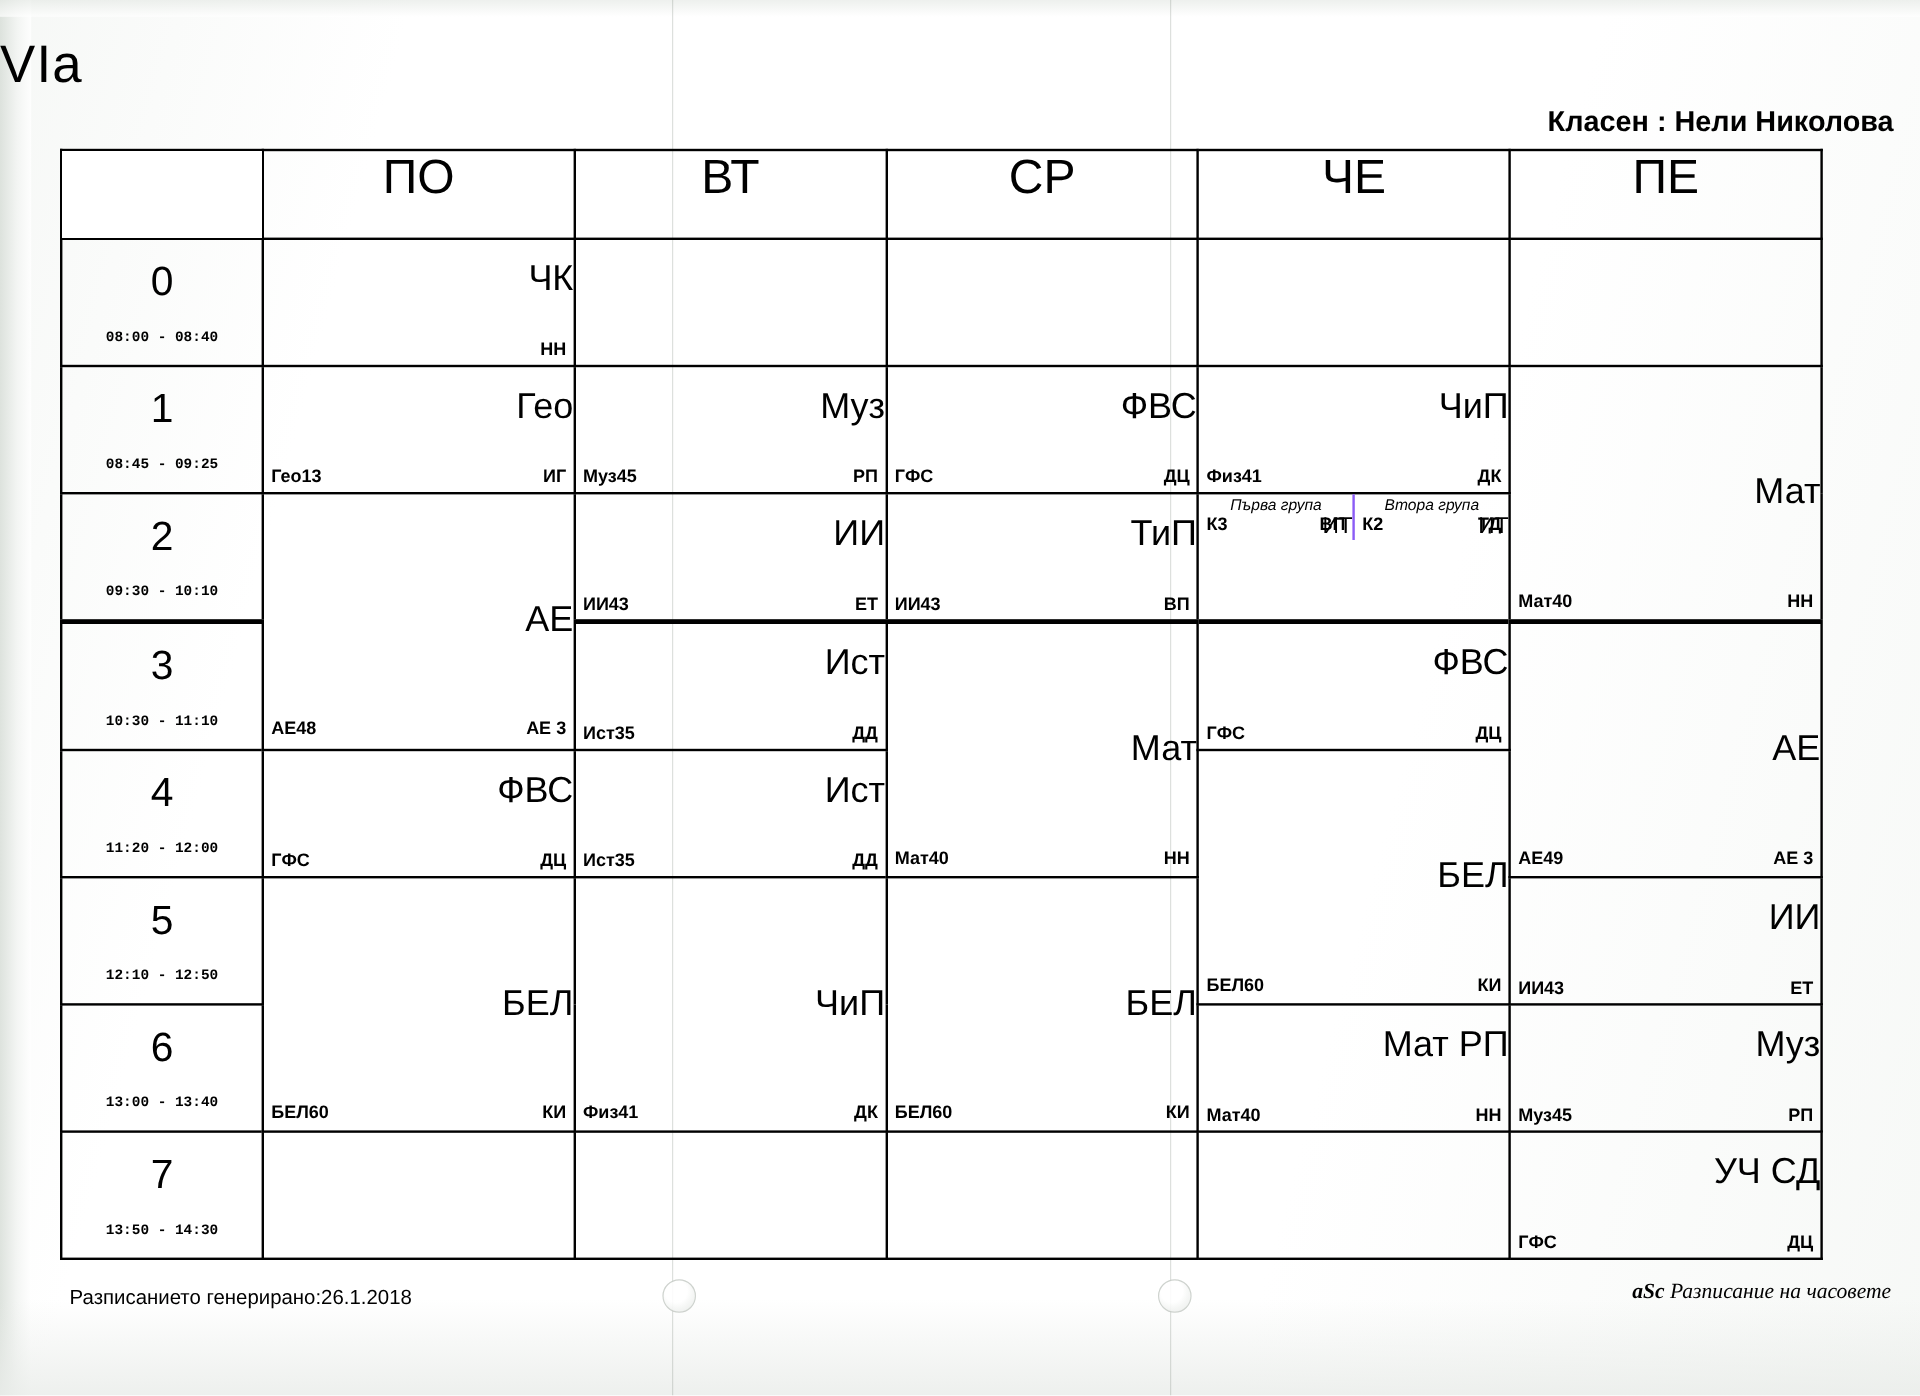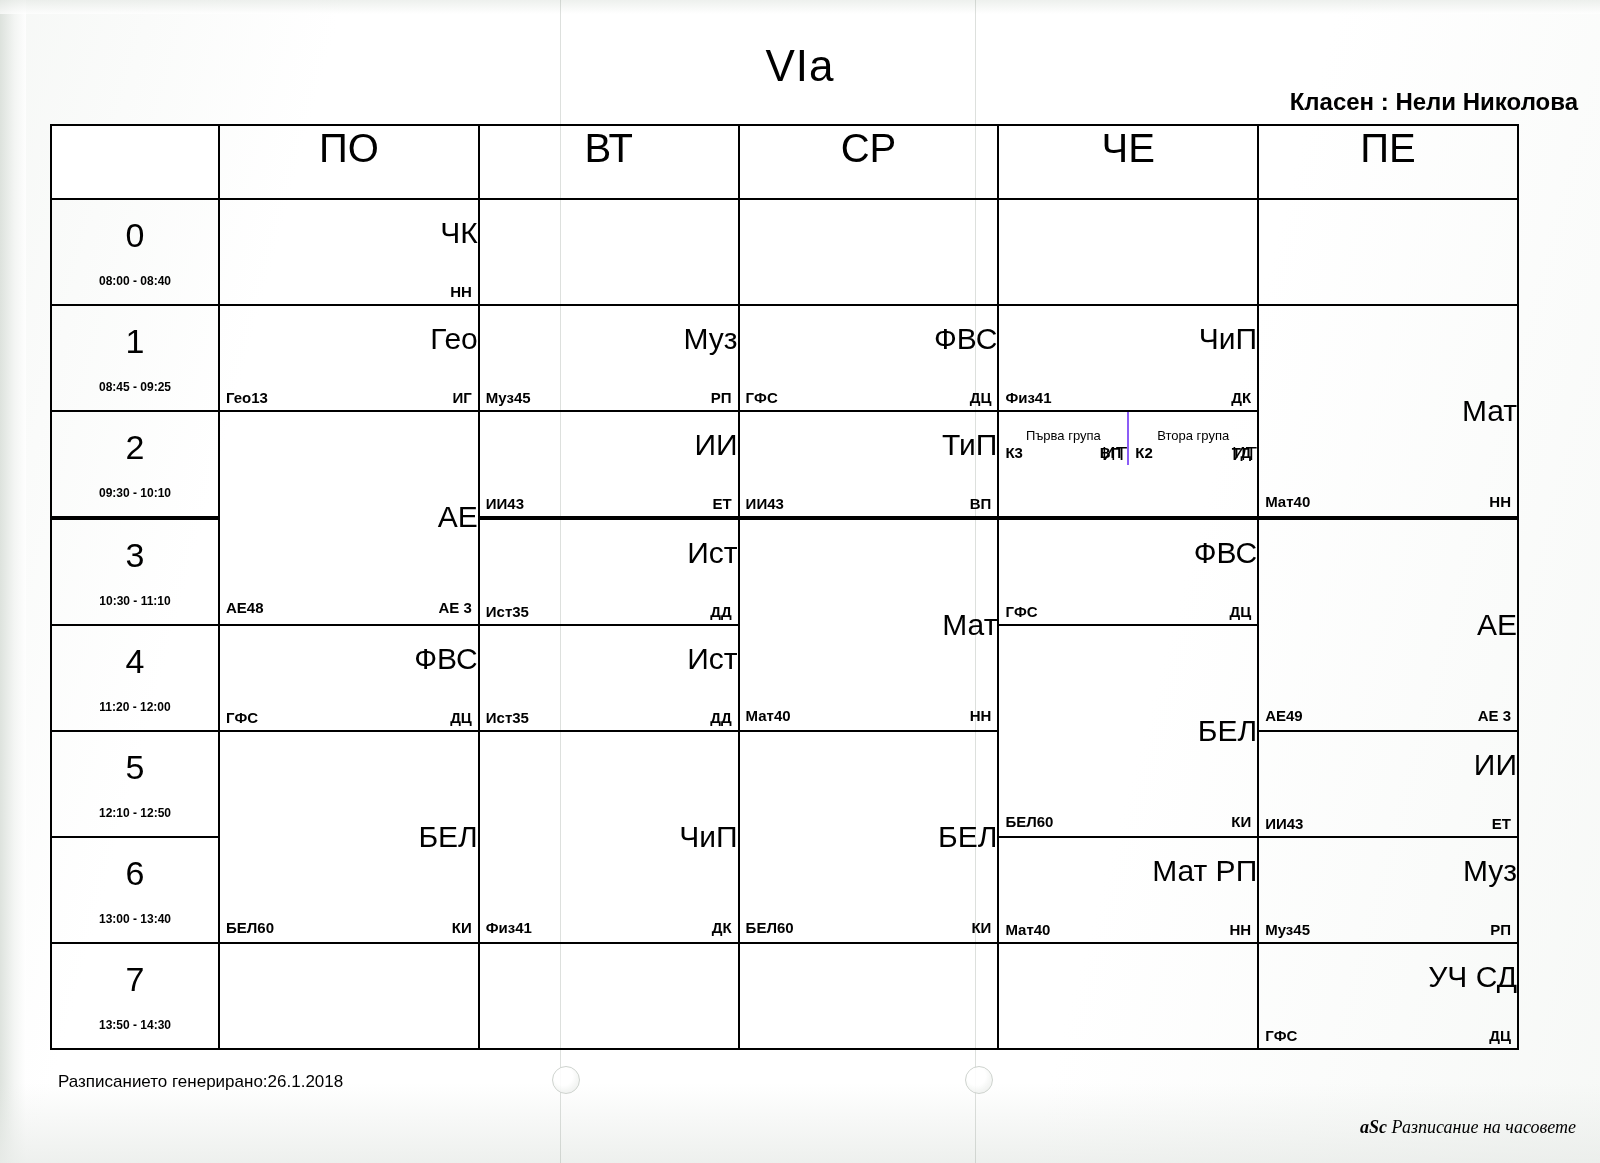--- a/index.html
+++ b/index.html
@@ -50,23 +50,22 @@
   }
   .fold-line {
     position: absolute;
     top: 0; bottom: 0;
     width: 1px;
     background: rgba(120,130,120,.25);
   }
 
   .title {
     position: absolute;
-    top: 41px;
+    top: 29px;
     left: 0; right: 0;
-    text-align: center;
     font-size: 44px;
     letter-spacing: 1px;
   }
   .teacher {
     position: absolute;
     top: 88px;
     right: 22px;
     font-size: 24px;
     font-weight: bold;
   }
@@ -104,20 +103,21 @@
   }
   .hour-num {
     font-size: 34px;
     line-height: 1;
     margin-top: 18px;
   }
   .hour-time {
     font-size: 12px;
     font-weight: bold;
     margin-top: 22px;
+    font-family: Liberation Mono, monospace;
   }
 
   .lesson {
     position: relative;
     height: 100%;
     min-height: 104px;
   }
   .subject {
     text-align: right;
     font-size: 30px;
@@ -153,38 +153,39 @@
   .split > .half {
     flex: 1 1 50%;
     position: relative;
   }
   .split > .half + .half {
     border-left: 2px solid #8b5cf6;
   }
   .grouplabel {
     text-align: center;
     font-size: 13px;
-    padding-top: 16px;
+    padding-top: 1px;
+    font-style: italic;
   }
   .split .subject {
     padding-top: 1px;
     font-size: 19px;
   }
   .thick-bottom { border-bottom-width: 4px !important; }
 
   .footer-left {
     position: absolute;
     left: 58px;
     top: 1072px;
     font-size: 17px;
   }
   .footer-right {
     position: absolute;
     right: 24px;
-    top: 1117px;
+    top: 1066px;
     font-size: 18px;
     font-style: italic;
     font-family: "Liberation Serif", serif;
   }
   .footer-right .asc { font-weight: bold; font-style: italic; }
 </style>
 </head>
 <body>
 
 <div class="page"></div>

